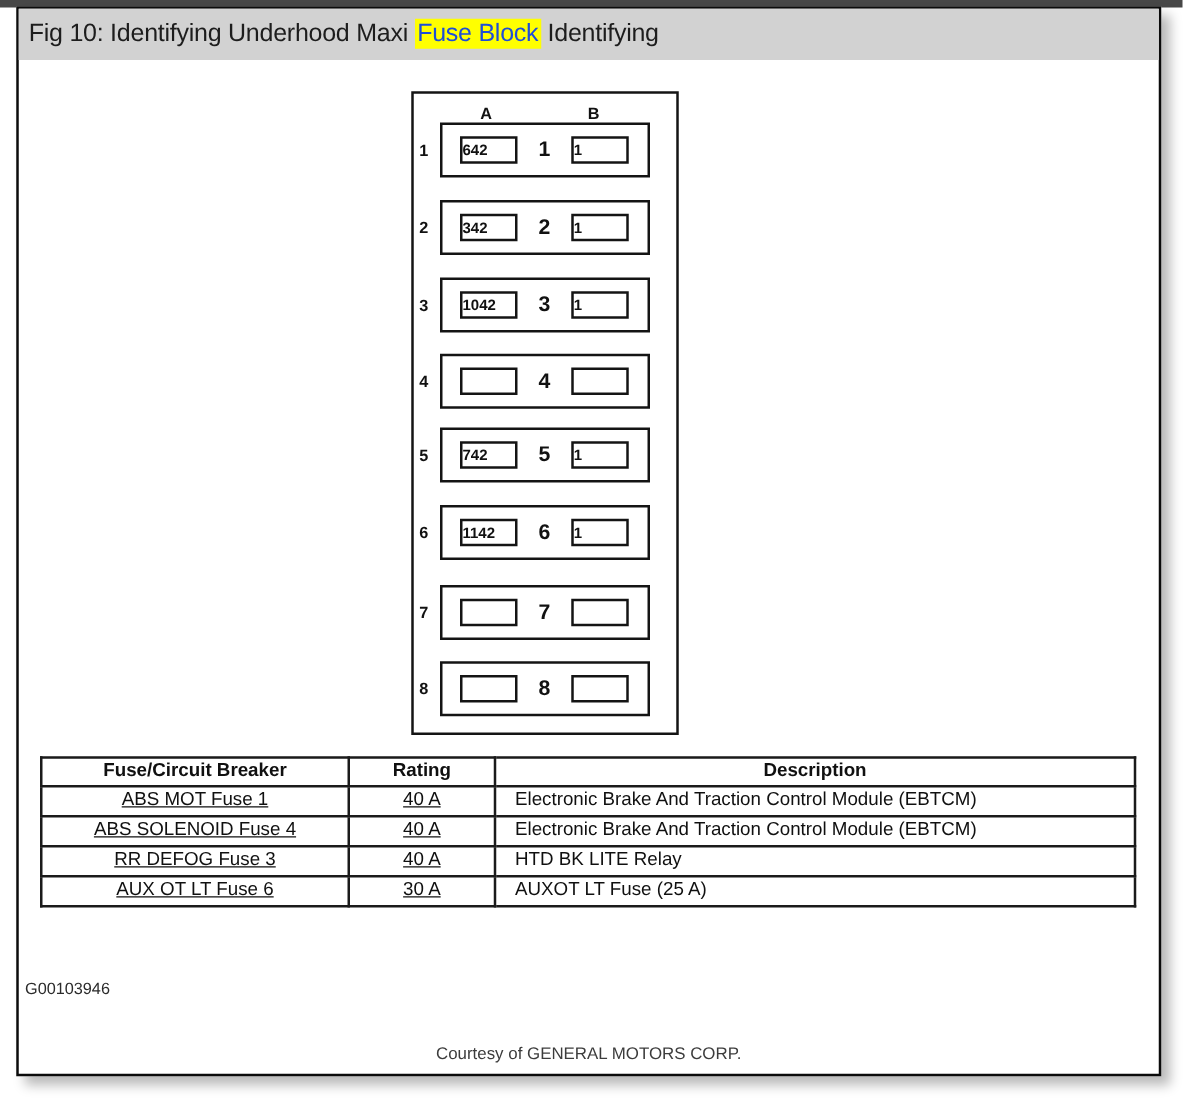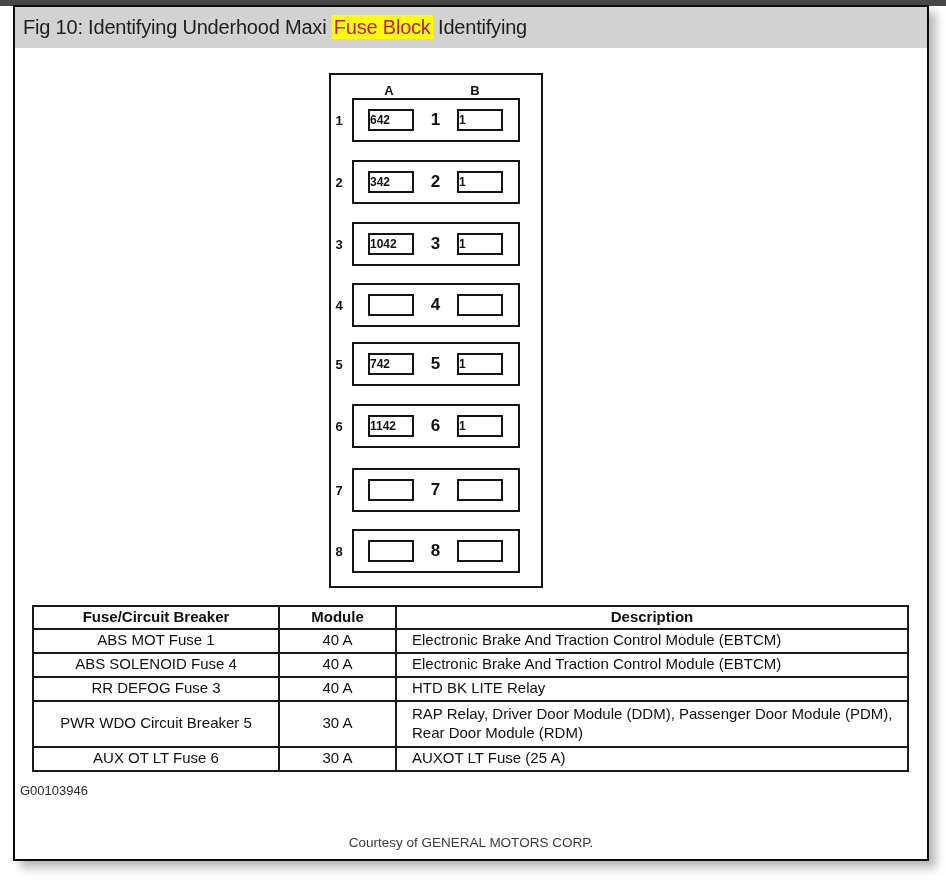--- a/index.html
+++ b/index.html
@@ -27,21 +27,21 @@
     height: 41px;
     background: #d2d2d2;
     display: flex; align-items: center;
     padding-left: 8px;
     font-size: 20px;
     color: #1d1d1d;
     letter-spacing: -0.2px;
   }
   .titlebar mark {
     background: #ffff00;
-    color: #be185d;
+    color: #1d4ed8;
     padding: 1px 2px;
   }
   
   .diagram {
     position: absolute; left: 314px; top: 66px;
     width: 214px; height: 515px;
     border: 2px solid #141414;
     background: #fff;
   }
   .col-label {
@@ -86,21 +86,21 @@
     font-size: 15px;
     color: #101010;
   }
   .fuse-table th, .fuse-table td {
     border: 2px solid #1a1a1a;
     padding: 1px 4px;
     line-height: 1.25;
   }
   .fuse-table th { font-weight: bold; height: 20px; text-align: center; }
   .fuse-table td { height: 24px; }
-  .fuse-table td.c-name, .fuse-table td.c-rating { text-align: center; }
+  .fuse-table td.c-name, .fuse-table td.c-rating { text-align: center; text-decoration: underline; }
   .fuse-table td.c-desc { text-align: left; padding-left: 15px; padding-right: 6px; }
   .fuse-table tr.tall td { height: 46px; }
   
   .figure-id {
     position: absolute; left: 5px; top: 776px;
     font-size: 13px; color: #2b2b2b;
   }
   .courtesy {
     position: absolute; left: 0; top: 828px;
     width: 100%; text-align: center;
@@ -213,45 +213,40 @@
 
   <table class="fuse-table">
     <colgroup>
       <col style="width:246px">
       <col style="width:117px">
       <col>
     </colgroup>
     <thead>
       <tr>
         <th>Fuse/Circuit Breaker</th>
-        <th>Module</th>
+        <th>Rating</th>
         <th>Description</th>
       </tr>
     </thead>
     <tbody>
       <tr>
         <td class="c-name">ABS MOT Fuse 1</td>
         <td class="c-rating">40 A</td>
         <td class="c-desc">Electronic Brake And Traction Control Module (EBTCM)</td>
       </tr>
       <tr>
         <td class="c-name">ABS SOLENOID Fuse 4</td>
         <td class="c-rating">40 A</td>
         <td class="c-desc">Electronic Brake And Traction Control Module (EBTCM)</td>
       </tr>
       <tr>
         <td class="c-name">RR DEFOG Fuse 3</td>
         <td class="c-rating">40 A</td>
         <td class="c-desc">HTD BK LITE Relay</td>
       </tr>
-      <tr class="tall">
-        <td class="c-name">PWR WDO Circuit Breaker 5</td>
-        <td class="c-rating">30 A</td>
-        <td class="c-desc">RAP Relay, Driver Door Module (DDM), Passenger Door Module (PDM), Rear Door Module (RDM)</td>
-      </tr>
       <tr>
         <td class="c-name">AUX OT LT Fuse 6</td>
         <td class="c-rating">30 A</td>
         <td class="c-desc">AUXOT LT Fuse (25 A)</td>
       </tr>
     </tbody>
   </table>
 
   <div class="figure-id">G00103946</div>
   <div class="courtesy">Courtesy of GENERAL MOTORS CORP.</div>

